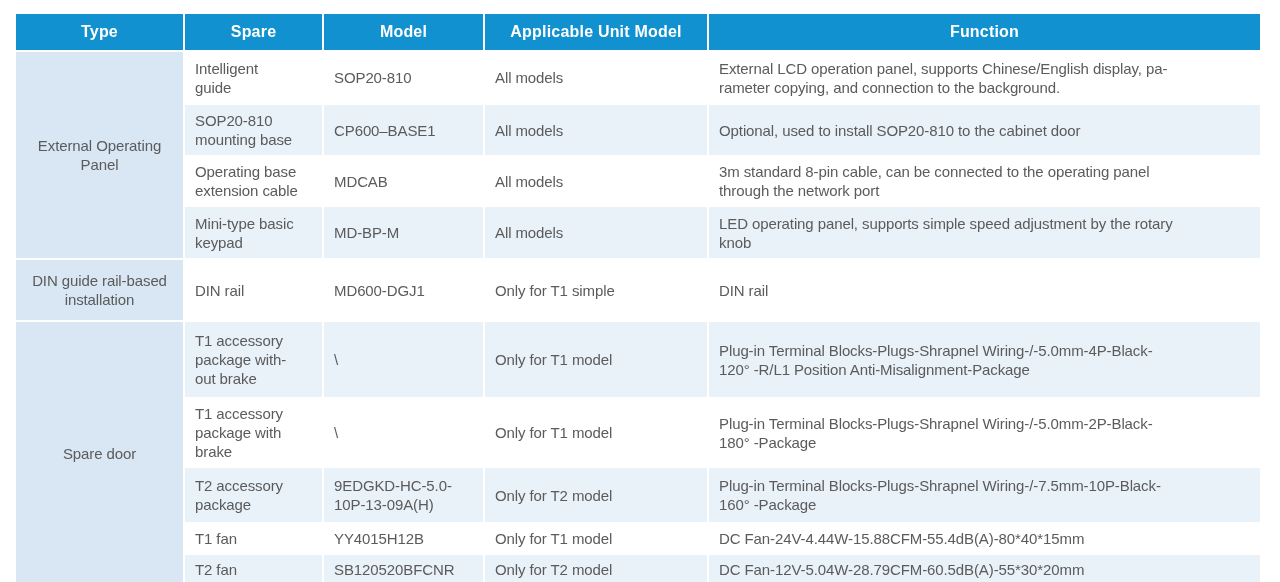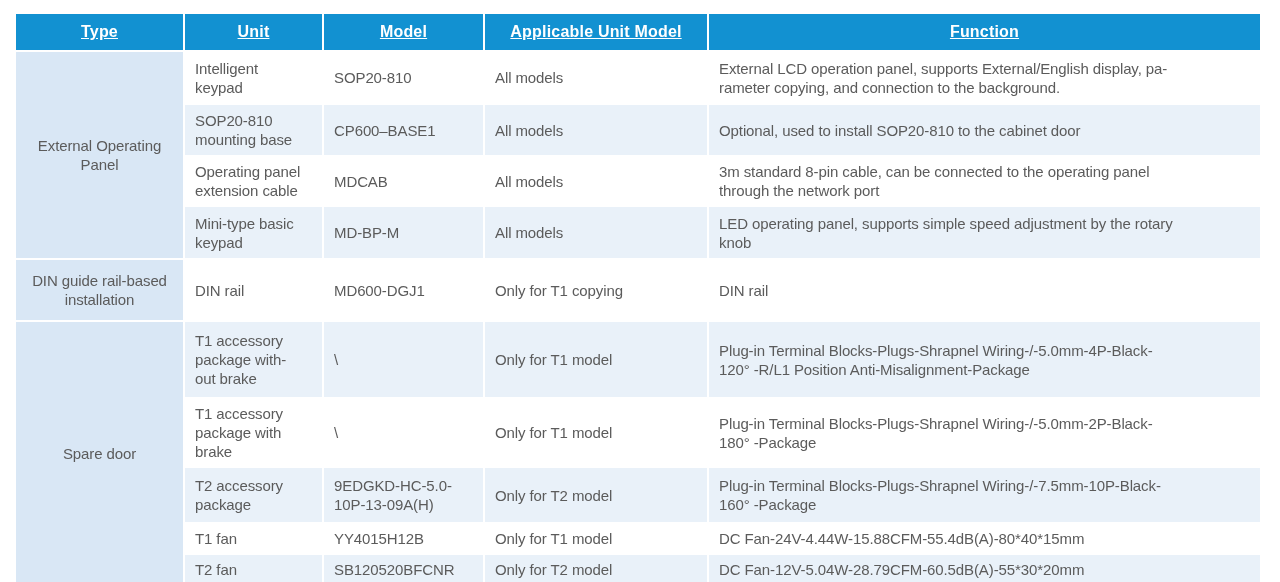--- a/index.html
+++ b/index.html
@@ -31,21 +31,20 @@
   }
   th.hdr {
     background: #1291d1;
     color: #ffffff;
     font-size: 16px;
     font-weight: bold;
     letter-spacing: 0.2px;
     height: 38px;
     text-align: center;
     padding: 0 4px;
-    text-decoration: underline;
   }
   td {
     color: #5b5b5b;
     font-size: 15px;
     line-height: 19px;
     letter-spacing: -0.1px;
     padding: 5px 8px 5px 10px;
     white-space: pre-line;
     background: #ffffff;
   }
@@ -73,66 +72,66 @@
     <colgroup>
       <col style="width:169px">
       <col style="width:139px">
       <col style="width:161px">
       <col style="width:224px">
       <col style="width:553px">
     </colgroup>
     <thead>
       <tr>
         <th class="hdr">Type</th>
-        <th class="hdr">Unit</th>
+        <th class="hdr">Spare</th>
         <th class="hdr">Model</th>
         <th class="hdr">Applicable Unit Model</th>
         <th class="hdr">Function</th>
       </tr>
     </thead>
     <tbody>
       <tr class="h53">
         <td class="type-cell" rowspan="4">External Operating
 Panel</td>
         <td>Intelligent
-keypad</td>
+guide</td>
         <td>SOP20-810</td>
         <td>All models</td>
-        <td>External LCD operation panel, supports External/English display, pa-
+        <td>External LCD operation panel, supports Chinese/English display, pa-
 rameter copying, and connection to the background.</td>
       </tr>
       <tr class="h52 alt">
         <td>SOP20-810
 mounting base</td>
         <td>CP600–BASE1</td>
         <td>All models</td>
         <td>Optional, used to install SOP20-810 to the cabinet door</td>
       </tr>
       <tr class="h50">
-        <td>Operating panel
+        <td>Operating base
 extension cable</td>
         <td>MDCAB</td>
         <td>All models</td>
         <td>3m standard 8-pin cable, can be connected to the operating panel
 through the network port</td>
       </tr>
       <tr class="h53 alt">
         <td>Mini-type basic
 keypad</td>
         <td>MD-BP-M</td>
         <td>All models</td>
         <td>LED operating panel, supports simple speed adjustment by the rotary
 knob</td>
       </tr>
       <tr class="h50">
         <td class="type-cell">DIN guide rail-based
 installation</td>
         <td>DIN rail</td>
         <td>MD600-DGJ1</td>
-        <td>Only for T1 copying</td>
+        <td>Only for T1 simple</td>
         <td>DIN rail</td>
       </tr>
       <tr class="h77 alt">
         <td class="type-cell" rowspan="5">Spare door</td>
         <td>T1 accessory
 package with-
 out brake</td>
         <td>\</td>
         <td>Only for T1 model</td>
         <td>Plug-in Terminal Blocks-Plugs-Shrapnel Wiring-/-5.0mm-4P-Black-

